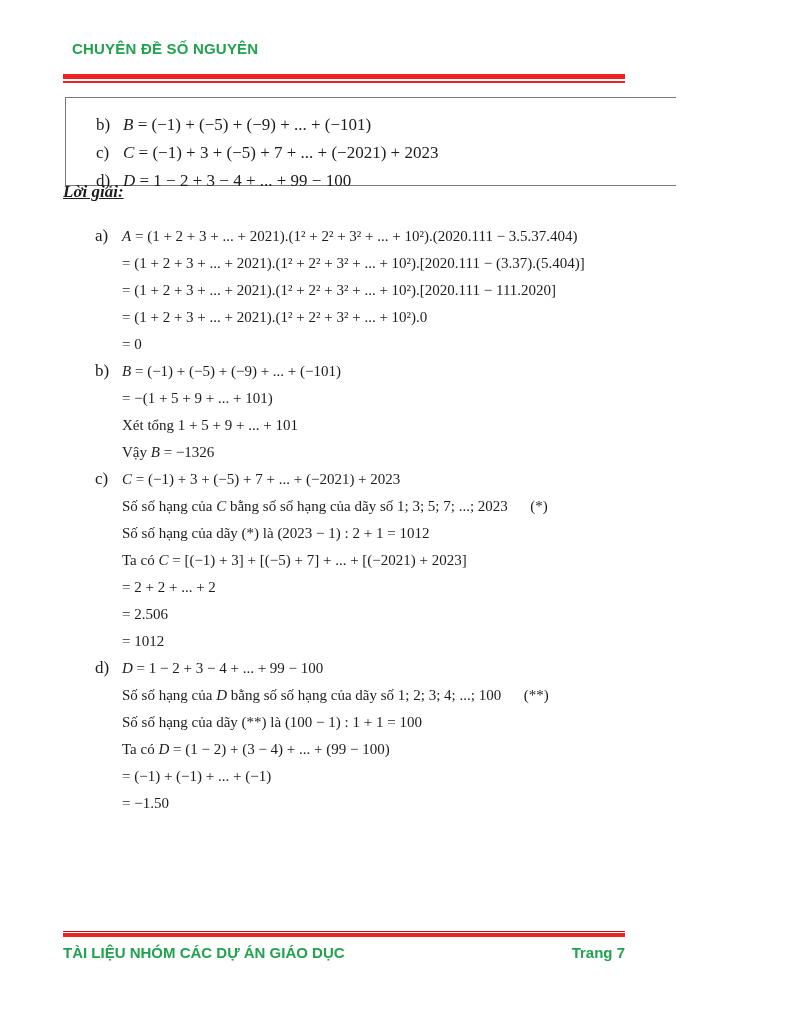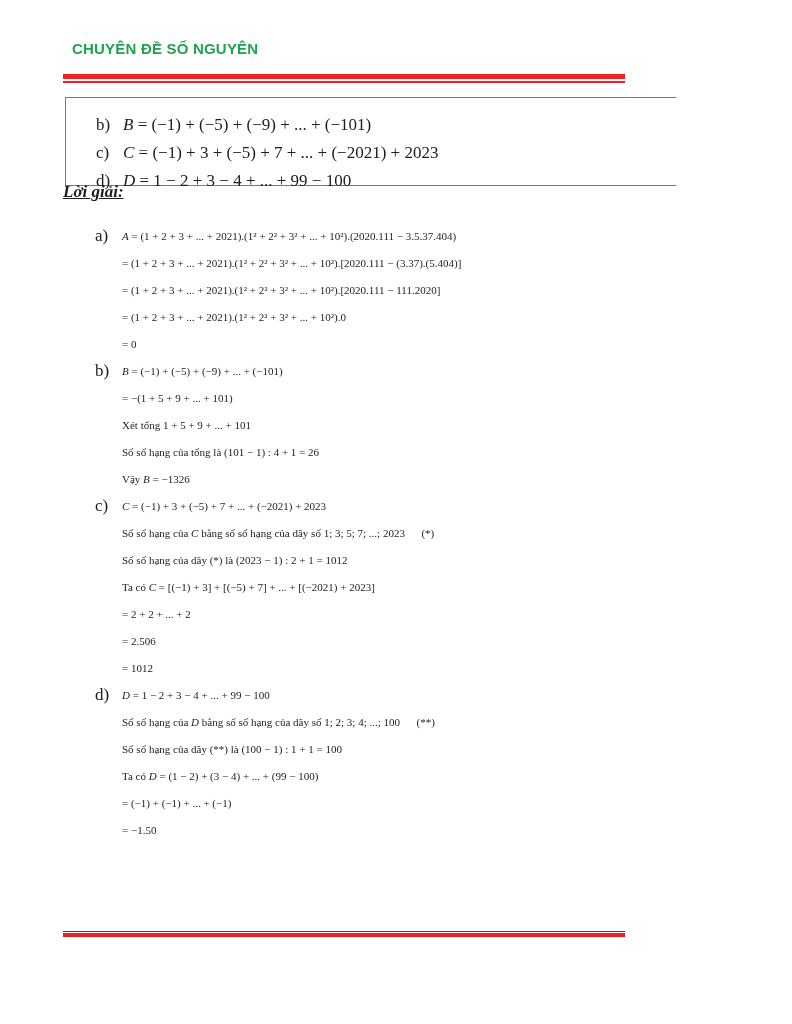--- a/index.html
+++ b/index.html
@@ -76,21 +76,21 @@
   }
   .part { position: relative; padding-left: 59px; }
   .plabel {
     position: absolute;
     left: 32px;
     top: 0;
     font-size: 17px;
     line-height: 26px;
   }
   .mline {
-    font-size: 11px;
+    font-size: 15px;
     line-height: 26px;
     margin-bottom: 1px;
     white-space: nowrap;
   }
   .mvar { font-style: italic; font-family: "Liberation Serif", serif; }
 
   
   .rule-bottom {
     position: absolute;
     top: 931px;
@@ -149,21 +149,20 @@
       <div class="mline math">= (1 + 2 + 3 + ... + 2021).(1² + 2² + 3² + ... + 10²).[2020.111 − 111.2020]</div>
       <div class="mline math">= (1 + 2 + 3 + ... + 2021).(1² + 2² + 3² + ... + 10²).0</div>
       <div class="mline math">= 0</div>
     </div>
 
     <div class="part">
       <span class="plabel">b)</span>
       <div class="mline math"><i class="mvar">B</i> = (−1) + (−5) + (−9) + ... + (−101)</div>
       <div class="mline math">= −(1 + 5 + 9 + ... + 101)</div>
       <div class="mline math">Xét tổng 1 + 5 + 9 + ... + 101</div>
-      <div class="mline math">Số số hạng của tổng là (101 − 1) : 4 + 1 = 26</div>
       <div class="mline math">Vậy <i class="mvar">B</i> = −1326</div>
     </div>
 
     <div class="part">
       <span class="plabel">c)</span>
       <div class="mline math"><i class="mvar">C</i> = (−1) + 3 + (−5) + 7 + ... + (−2021) + 2023</div>
       <div class="mline math">Số số hạng của <i class="mvar">C</i> bằng số số hạng của dãy số 1; 3; 5; 7; ...; 2023  (*)</div>
       <div class="mline math">Số số hạng của dãy (*) là (2023 − 1) : 2 + 1 = 1012</div>
       <div class="mline math">Ta có <i class="mvar">C</i> = [(−1) + 3] + [(−5) + 7] + ... + [(−2021) + 2023]</div>
       <div class="mline math">= 2 + 2 + ... + 2</div>
@@ -182,14 +181,18 @@
     </div>
 
   </div>
 
   <div class="rule-bottom">
     <div class="thin"></div>
     <div class="gap"></div>
     <div class="thick"></div>
   </div>
 
+  <div class="footer-row">
+    <span>TÀI LIỆU NHÓM CÁC DỰ ÁN GIÁO DỤC</span>
+    <span>Trang 7</span>
+  </div>
 
 </div>
 
 </body></html>

